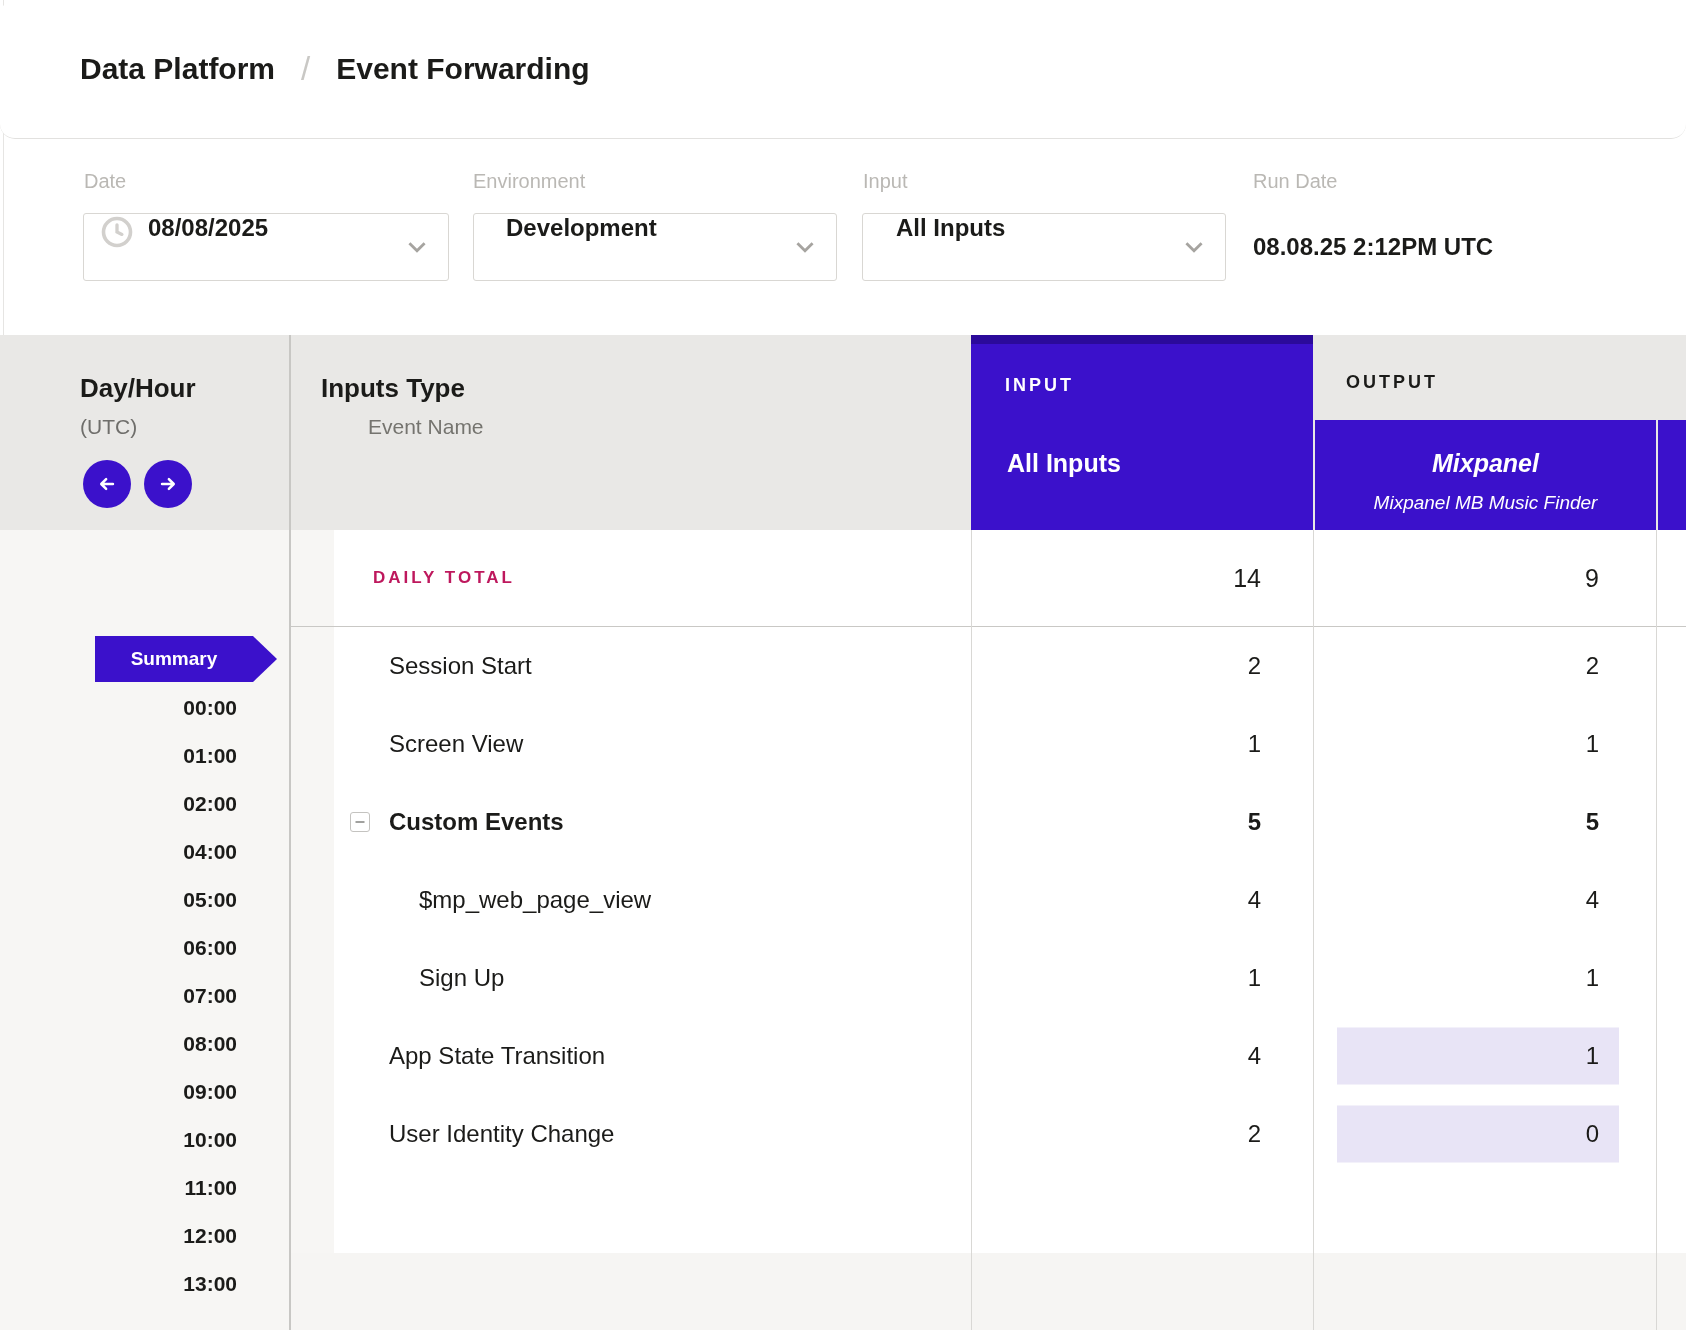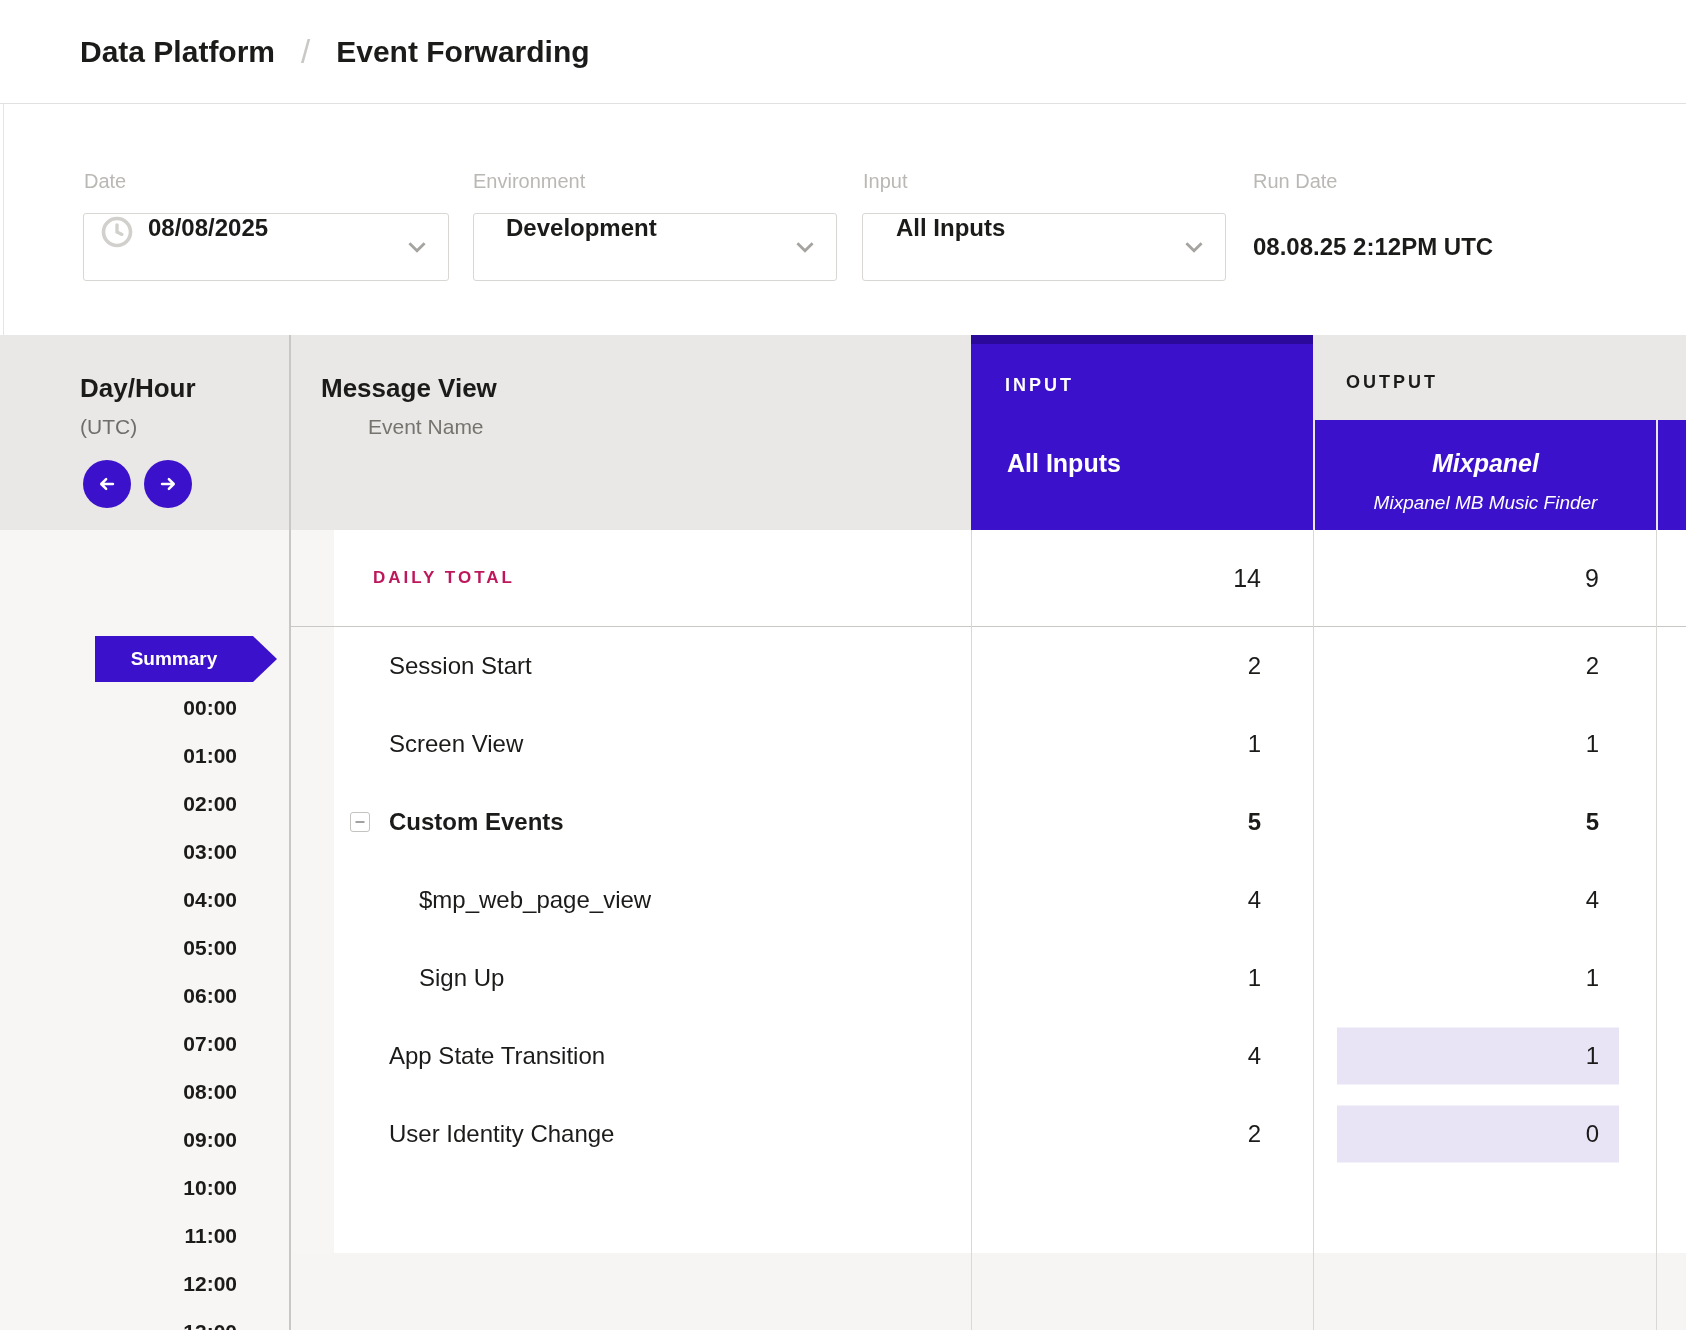--- a/index.html
+++ b/index.html
@@ -5,22 +5,22 @@
   * { margin:0; padding:0; box-sizing:border-box; }
   html,body { background:#ffffff; }
   .screen {
     position:relative; width:1686px; height:1330px; overflow:hidden;
     background:#ffffff; font-family:"Liberation Sans","DejaVu Sans",sans-serif;
     color:#1b1b19;
   }
   .edge-line { position:absolute; left:3px; top:0; width:1px; height:1330px; background:#e6e5e3; }
 
   
-  .topbar { position:absolute; left:0; top:0; width:100%; height:104px;
-    border-bottom:1px solid #e2e1df; display:flex; align-items:center; padding-left:80px; background:#fff; }
+  .topbar { position:absolute; left:0; top:0; width:100%; height:139px;
+    border-bottom:1px solid #e2e1df; display:flex; align-items:center; padding-left:80px; background:#fff;border-radius:15px; }
   .breadcrumb { display:flex; align-items:center; gap:26px; font-size:30px; font-weight:600; }
   .breadcrumb .sep { color:#c9c8c5; font-weight:400; font-size:33px; }
 
   
   .flabel { position:absolute; font-size:20px; color:#bab8b4; top:170px; }
   .selectbox { position:absolute; top:213px; height:68px; background:#fff;
     border:1px solid #d9d7d3; border-radius:3px; display:flex; align-items:flex-start; cursor:pointer; }
   .selectbox .value { font-size:24px; font-weight:700; color:#1b1b19; }
   .chev { position:absolute; right:18px; top:50%; transform:translateY(-50%); width:26px; height:26px; }
   .rundate-value { position:absolute; left:1253px; top:247px; transform:translateY(-50%);
@@ -141,21 +141,21 @@
       <svg width="26" height="26" viewBox="0 0 24 24">
         <path d="M17.5 12 H7 M11.2 7.5 L6.7 12 L11.2 16.5" fill="none" stroke="#ffffff" stroke-width="2.3" stroke-linecap="round" stroke-linejoin="round"></path>
       </svg>
     </button>
     <button class="nav-circle" style="left:144px;">
       <svg width="26" height="26" viewBox="0 0 24 24">
         <path d="M6.5 12 H17 M12.8 7.5 L17.3 12 L12.8 16.5" fill="none" stroke="#ffffff" stroke-width="2.3" stroke-linecap="round" stroke-linejoin="round"></path>
       </svg>
     </button>
 
-    <div class="h-title" style="left:321px; top:53px;">Message View</div>
+    <div class="h-title" style="left:321px; top:53px;">Inputs Type</div>
     <div class="h-sub" style="left:368px; top:92px;">Event Name</div>
 
     <div class="input-block">
       <div class="strip"></div>
       <div class="grouplabel">INPUT</div>
       <div class="conn-name">All Inputs</div>
     </div>
 
     <div class="grouplabel out-label">OUTPUT</div>
 
@@ -166,21 +166,20 @@
 
     <div class="conn-block partial"></div>
   </div>
 
   <div class="sidebar">
     <div class="summary-badge">Summary</div>
     <div class="hours">
       <div class="hour-item">00:00</div>
       <div class="hour-item">01:00</div>
       <div class="hour-item">02:00</div>
-      <div class="hour-item">03:00</div>
       <div class="hour-item">04:00</div>
       <div class="hour-item">05:00</div>
       <div class="hour-item">06:00</div>
       <div class="hour-item">07:00</div>
       <div class="hour-item">08:00</div>
       <div class="hour-item">09:00</div>
       <div class="hour-item">10:00</div>
       <div class="hour-item">11:00</div>
       <div class="hour-item">12:00</div>
       <div class="hour-item">13:00</div>

